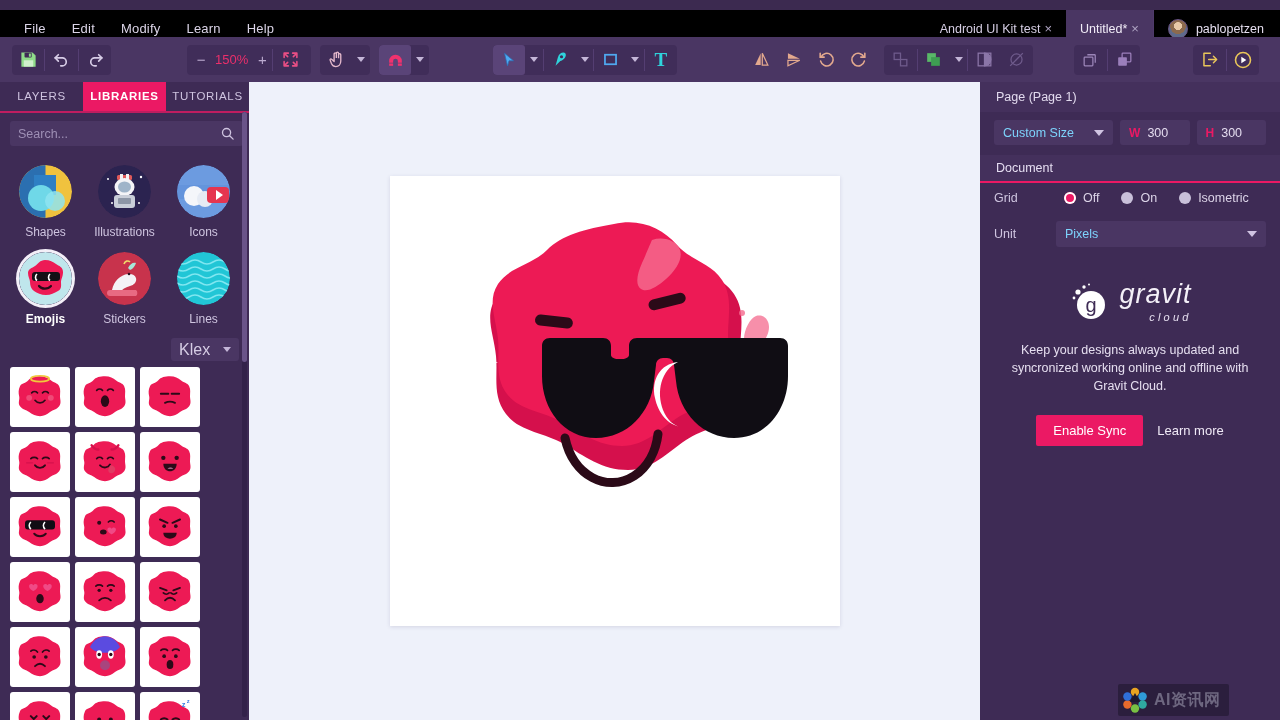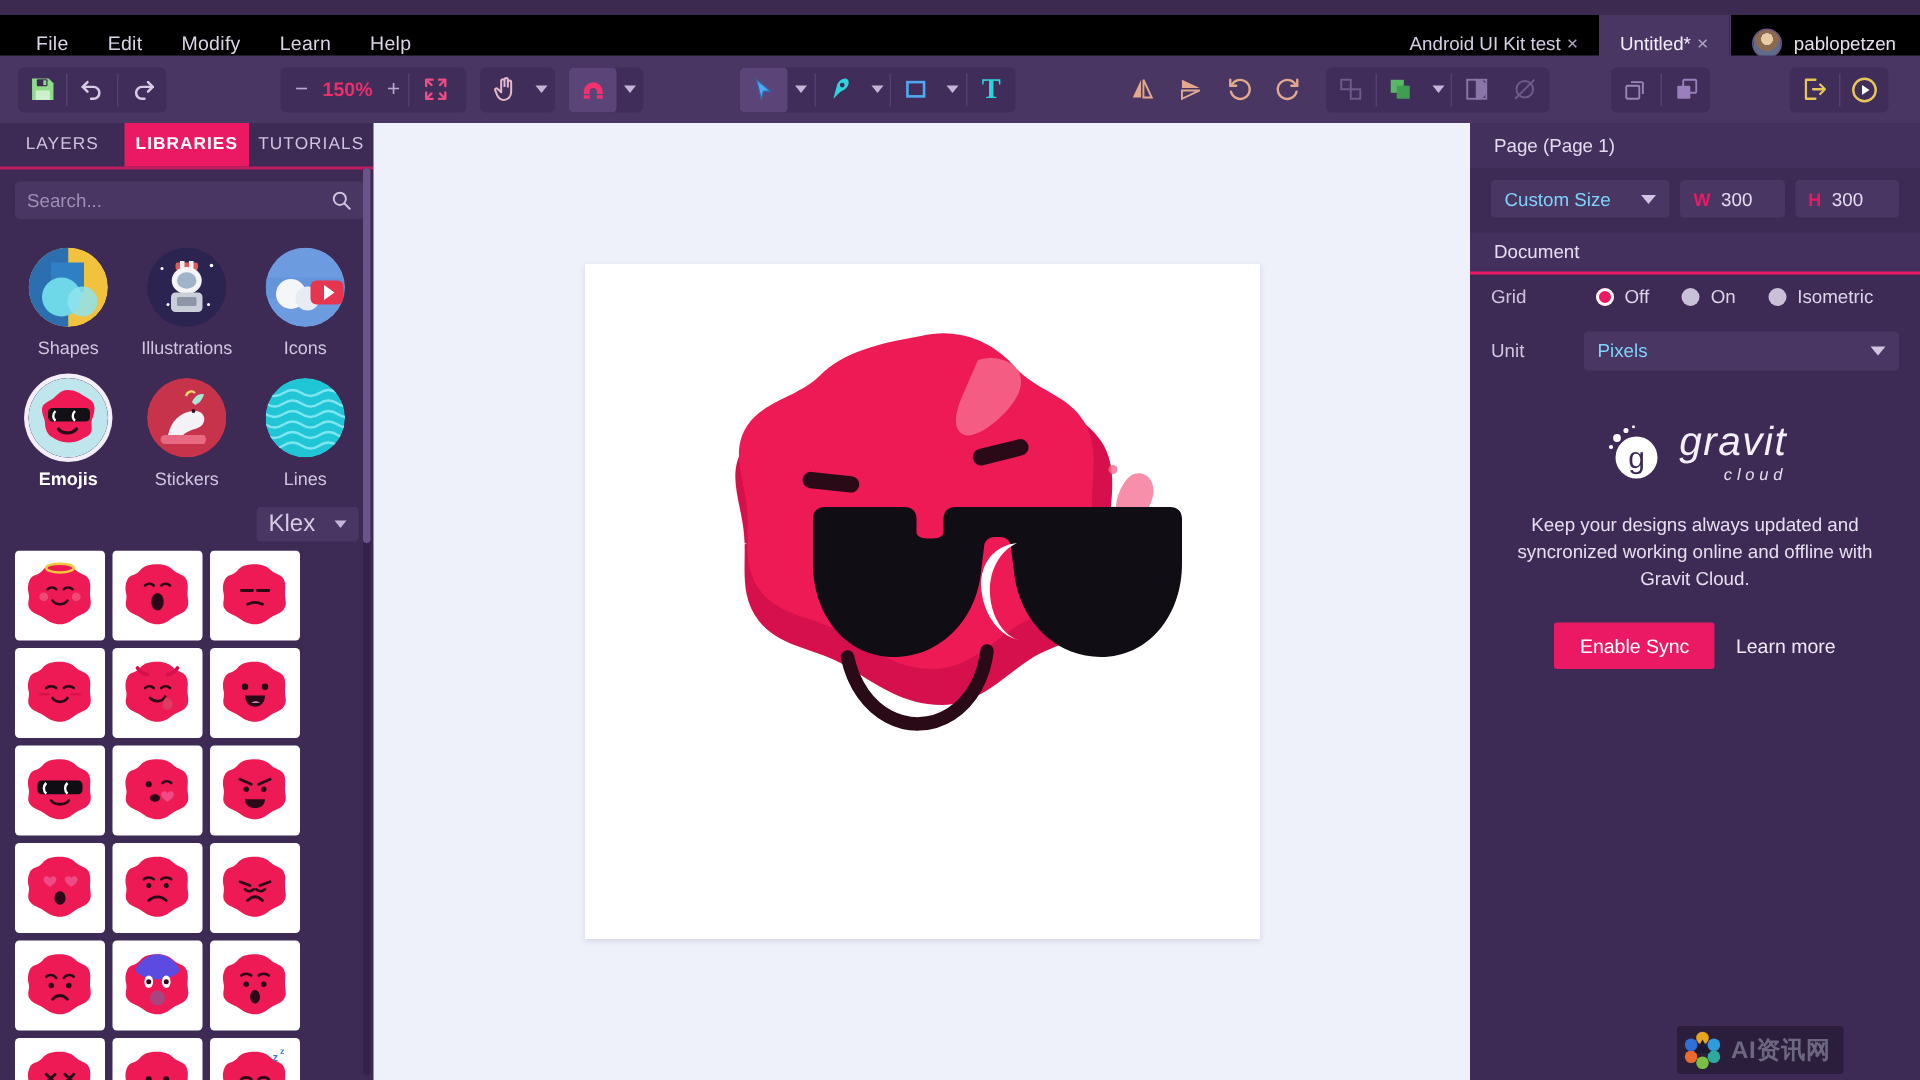--- a/index.html
+++ b/index.html
@@ -52,21 +52,21 @@
     width: 34px; height: 30px; display: flex; align-items: center; justify-content: center;
     cursor: default; border-radius: 3px; position: relative;
   }
   .tbtn.sel { background: #5A4478; }
   .caret {
     width: 18px; height: 30px; display: flex; align-items: center; justify-content: center; cursor: default;
   }
   .caret i { display:block; width: 0; height: 0; border-left: 4px solid transparent; border-right: 4px solid transparent; border-top: 5px solid #C4B6D8; }
   .zoomgrp { display: flex; align-items: center; background: #402D59; border-radius: 4px; height: 30px; padding: 0 4px; margin-right: 9px; }
   .zoom-sign { width: 20px; text-align: center; color: #BBAACF; font-size: 15px; cursor: default; }
-  .zoom-val { color: #EB2F6B; font-size: 13px; padding: 0 4px; min-width: 40px; text-align: center; font-weight: 700; }
+  .zoom-val { color: #EB2F6B; font-size: 13px; padding: 0 4px; min-width: 40px; text-align: center; font-weight: 400; }
   .sep { width: 1px; height: 22px; background: #543E72; }
   .spacer { flex: 1; }
 
   
   .leftpanel {
     position: absolute; top: 82px; left: 0; width: 249px; height: 638px;
     background: #3E2B55; overflow: hidden;
   }
   .lp-tabs { display: flex; height: 29px; background: #3E2B55; }
   .lp-tab {

